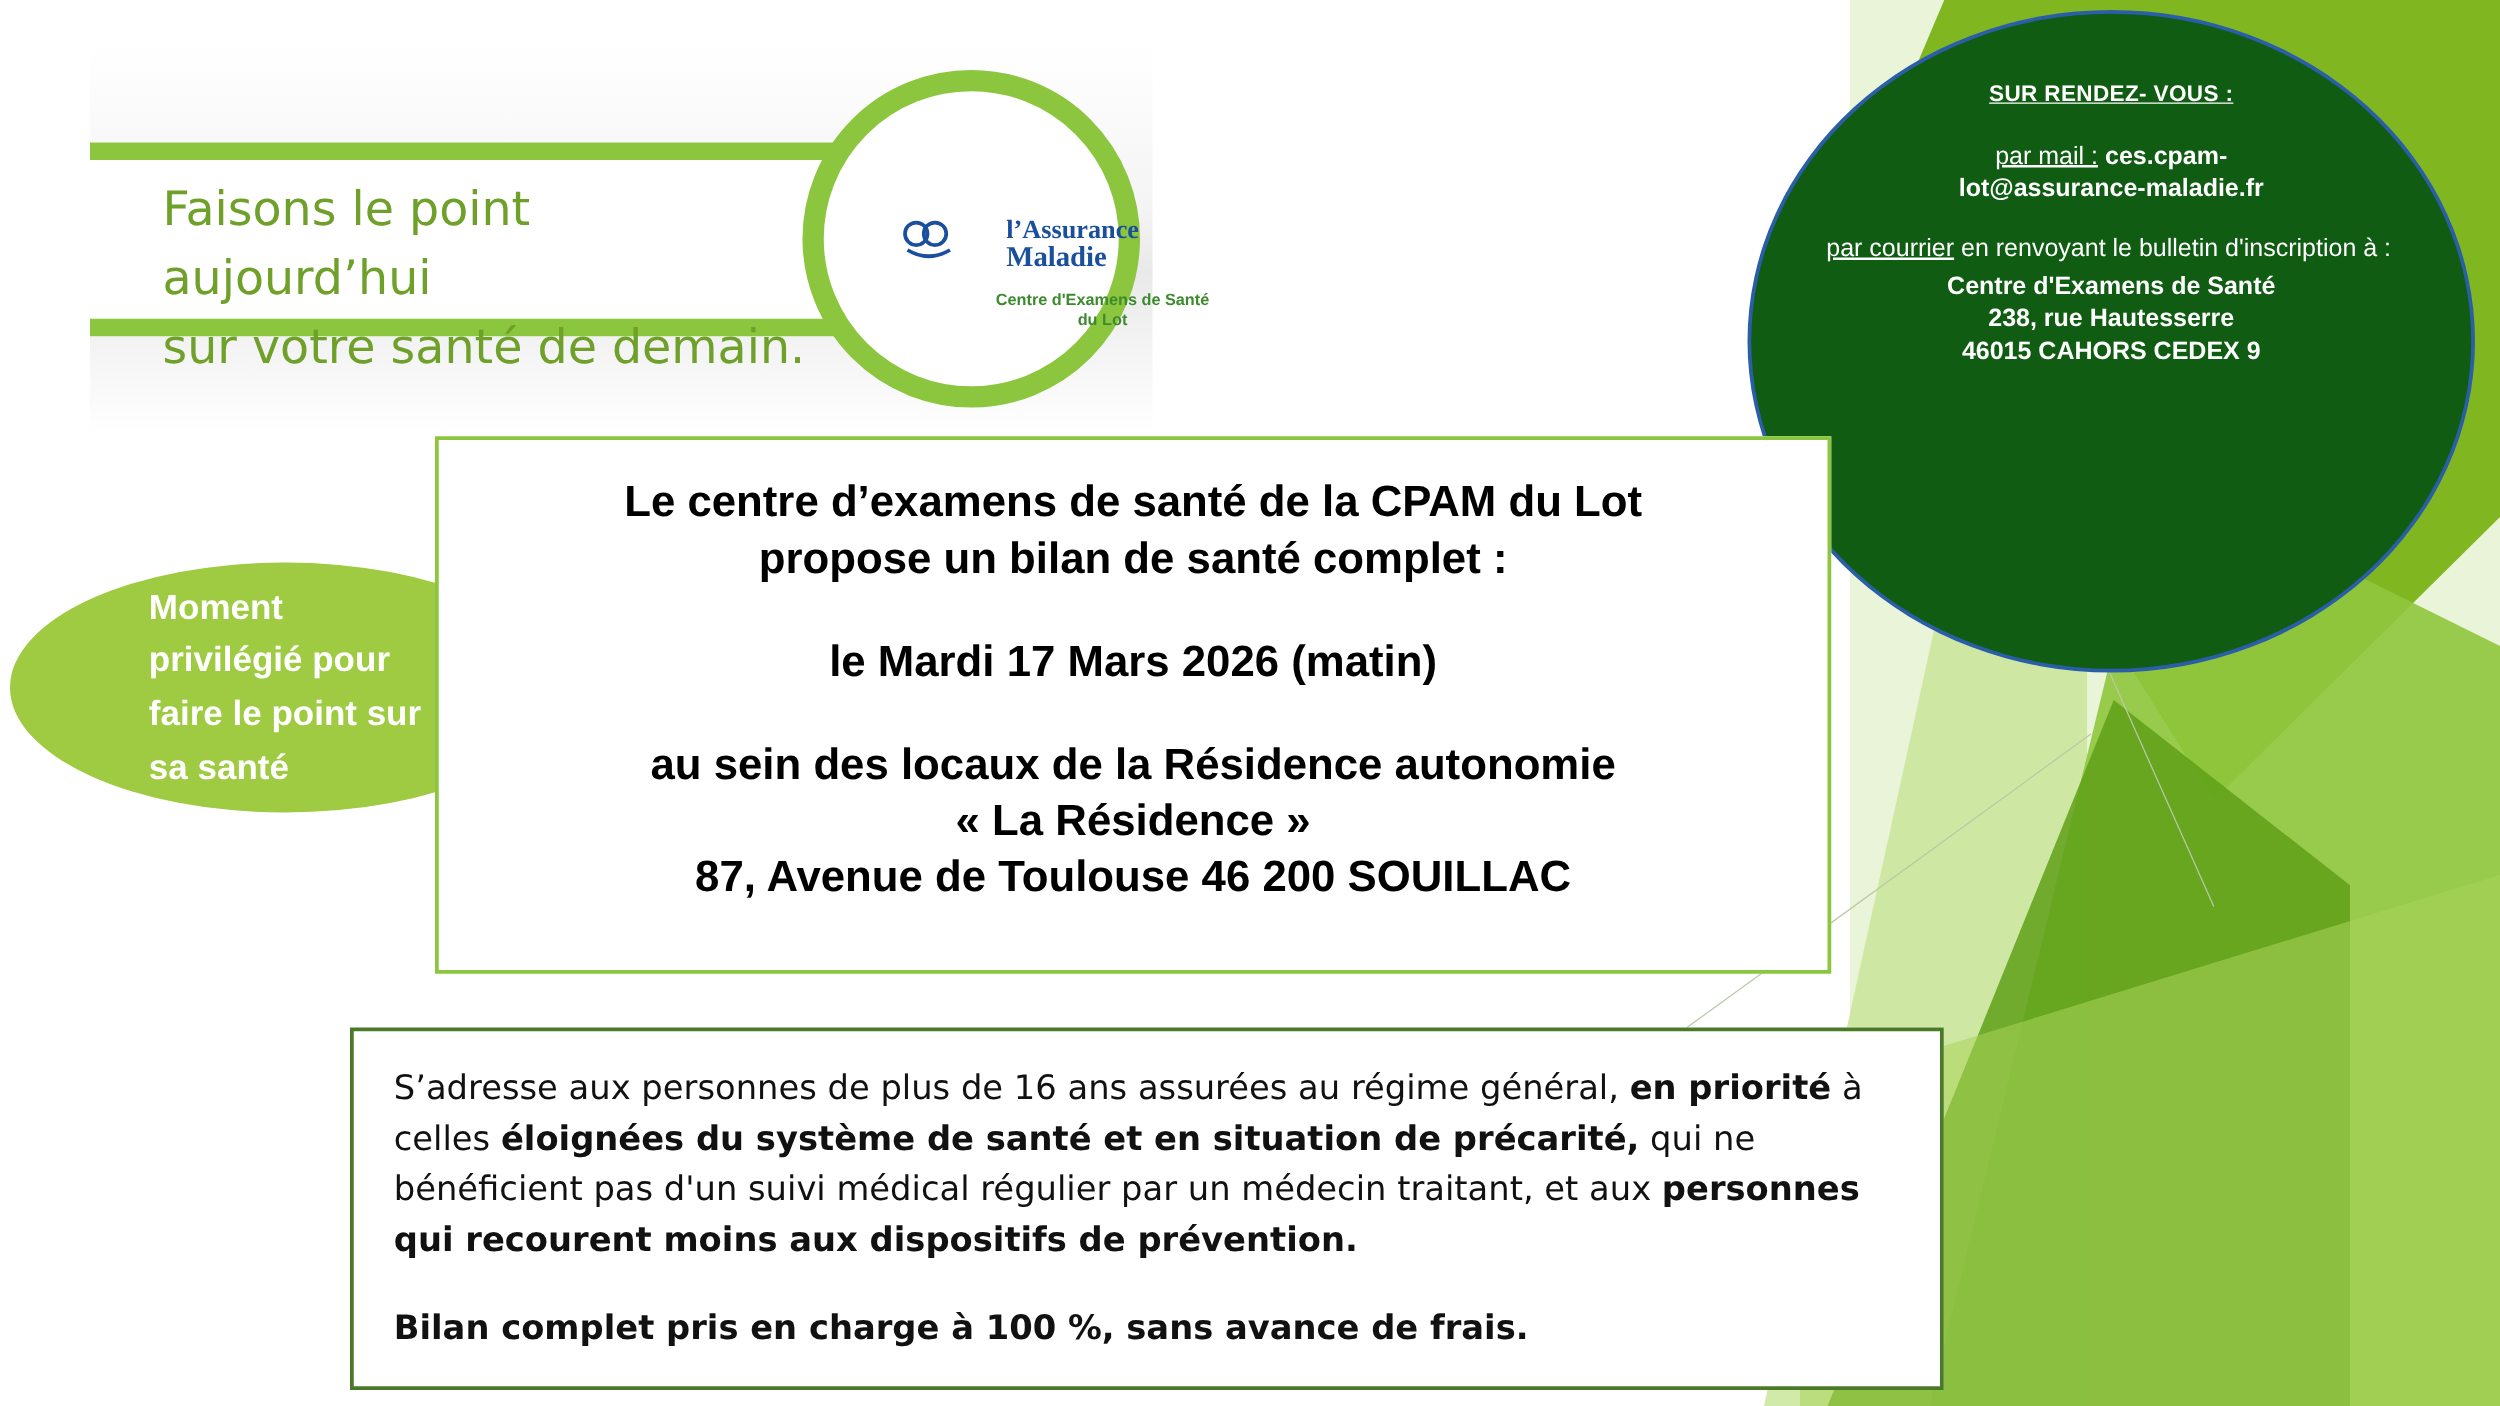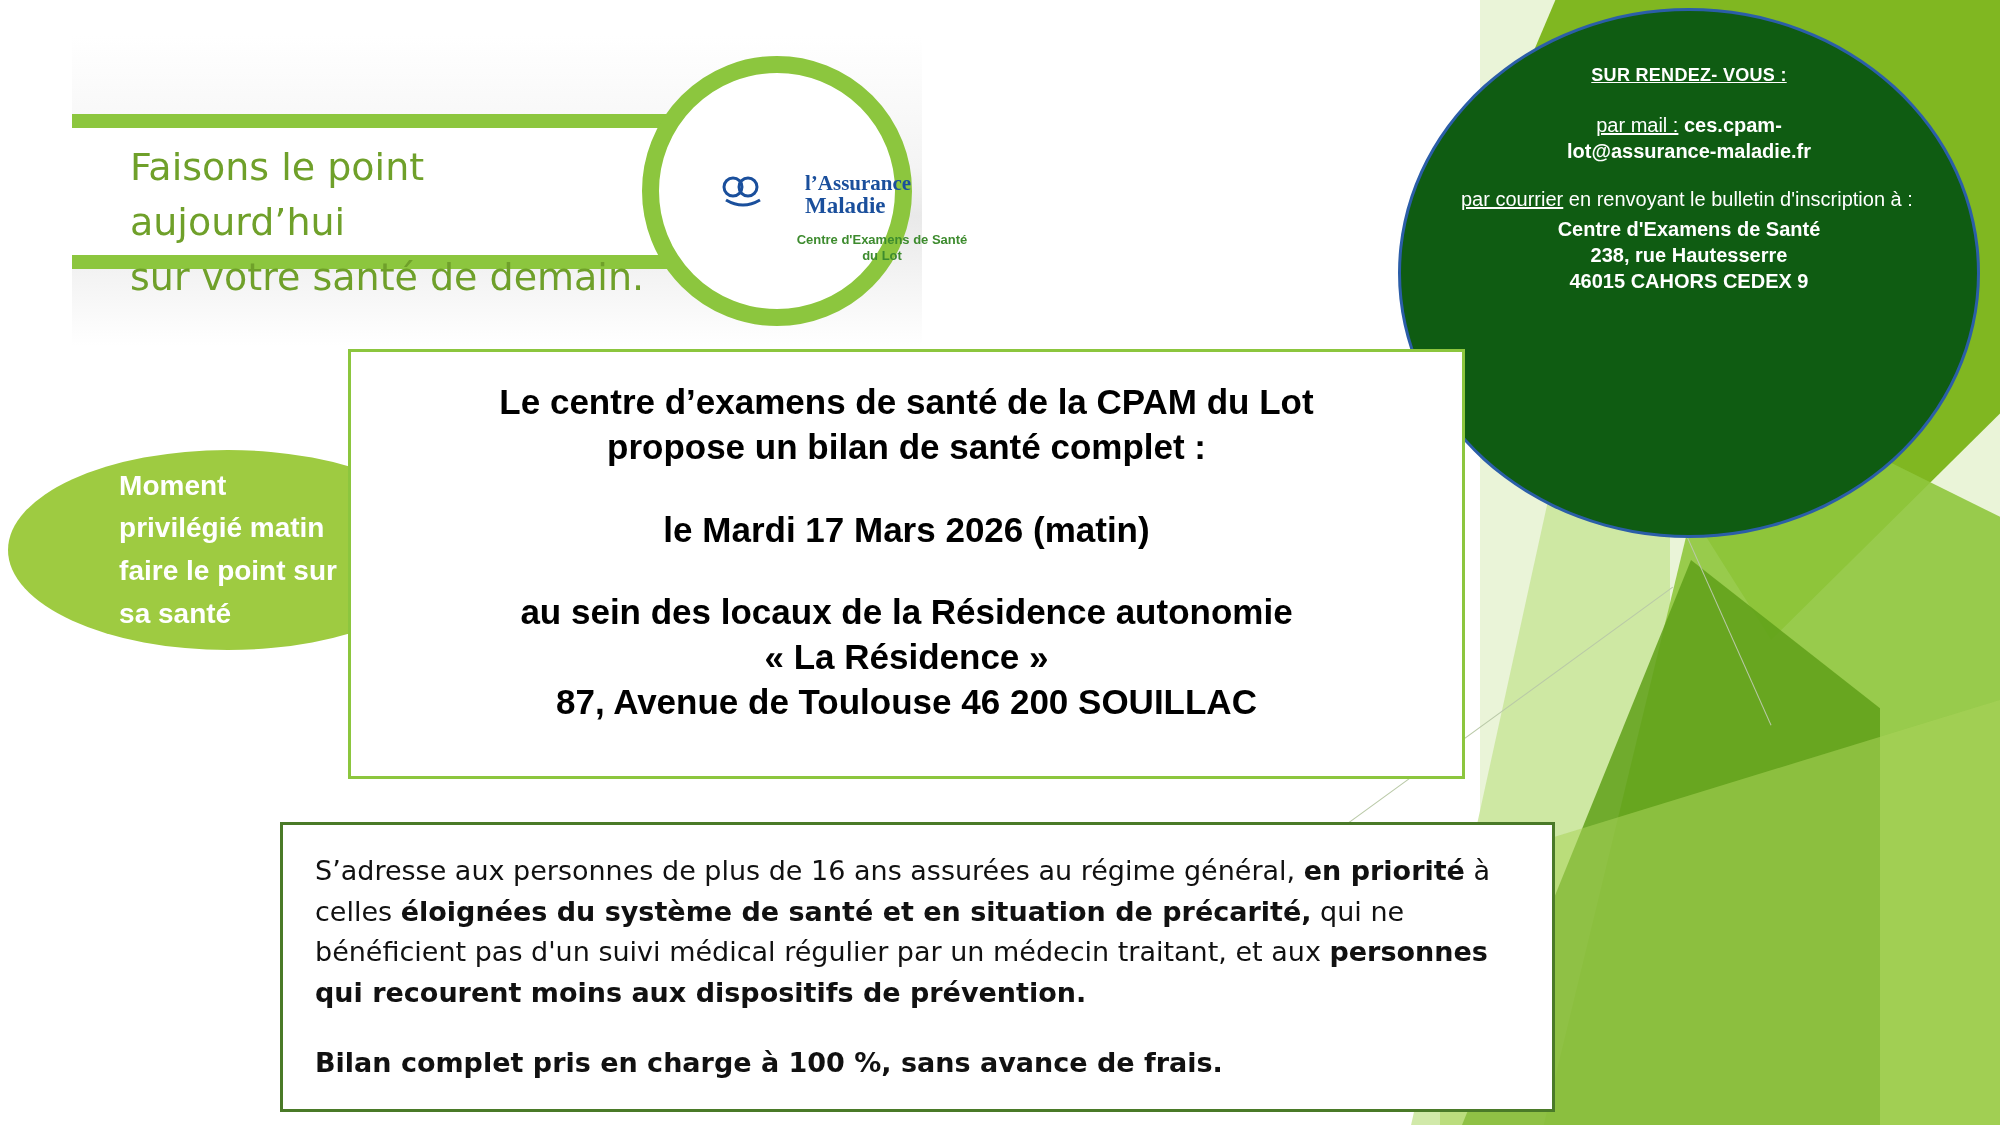--- a/index.html
+++ b/index.html
@@ -189,21 +189,21 @@
   </div>
   <div class="logo-sub">
     <div>Centre d'Examens de Santé</div>
     <div>du Lot</div>
   </div>
 </div>
 
 <div class="ellipse-left">
   <div class="txt">
     <div>Moment</div>
-    <div>privilégié matin</div>
+    <div>privilégié pour</div>
     <div>faire le point sur</div>
     <div>sa santé</div>
   </div>
 </div>
 
 <div class="ellipse-rdv">
   <div class="rdv-title">SUR  RENDEZ- VOUS :</div>
 
   <div class="rdv-block rdv-mail">
     <span class="u">par mail :</span>

